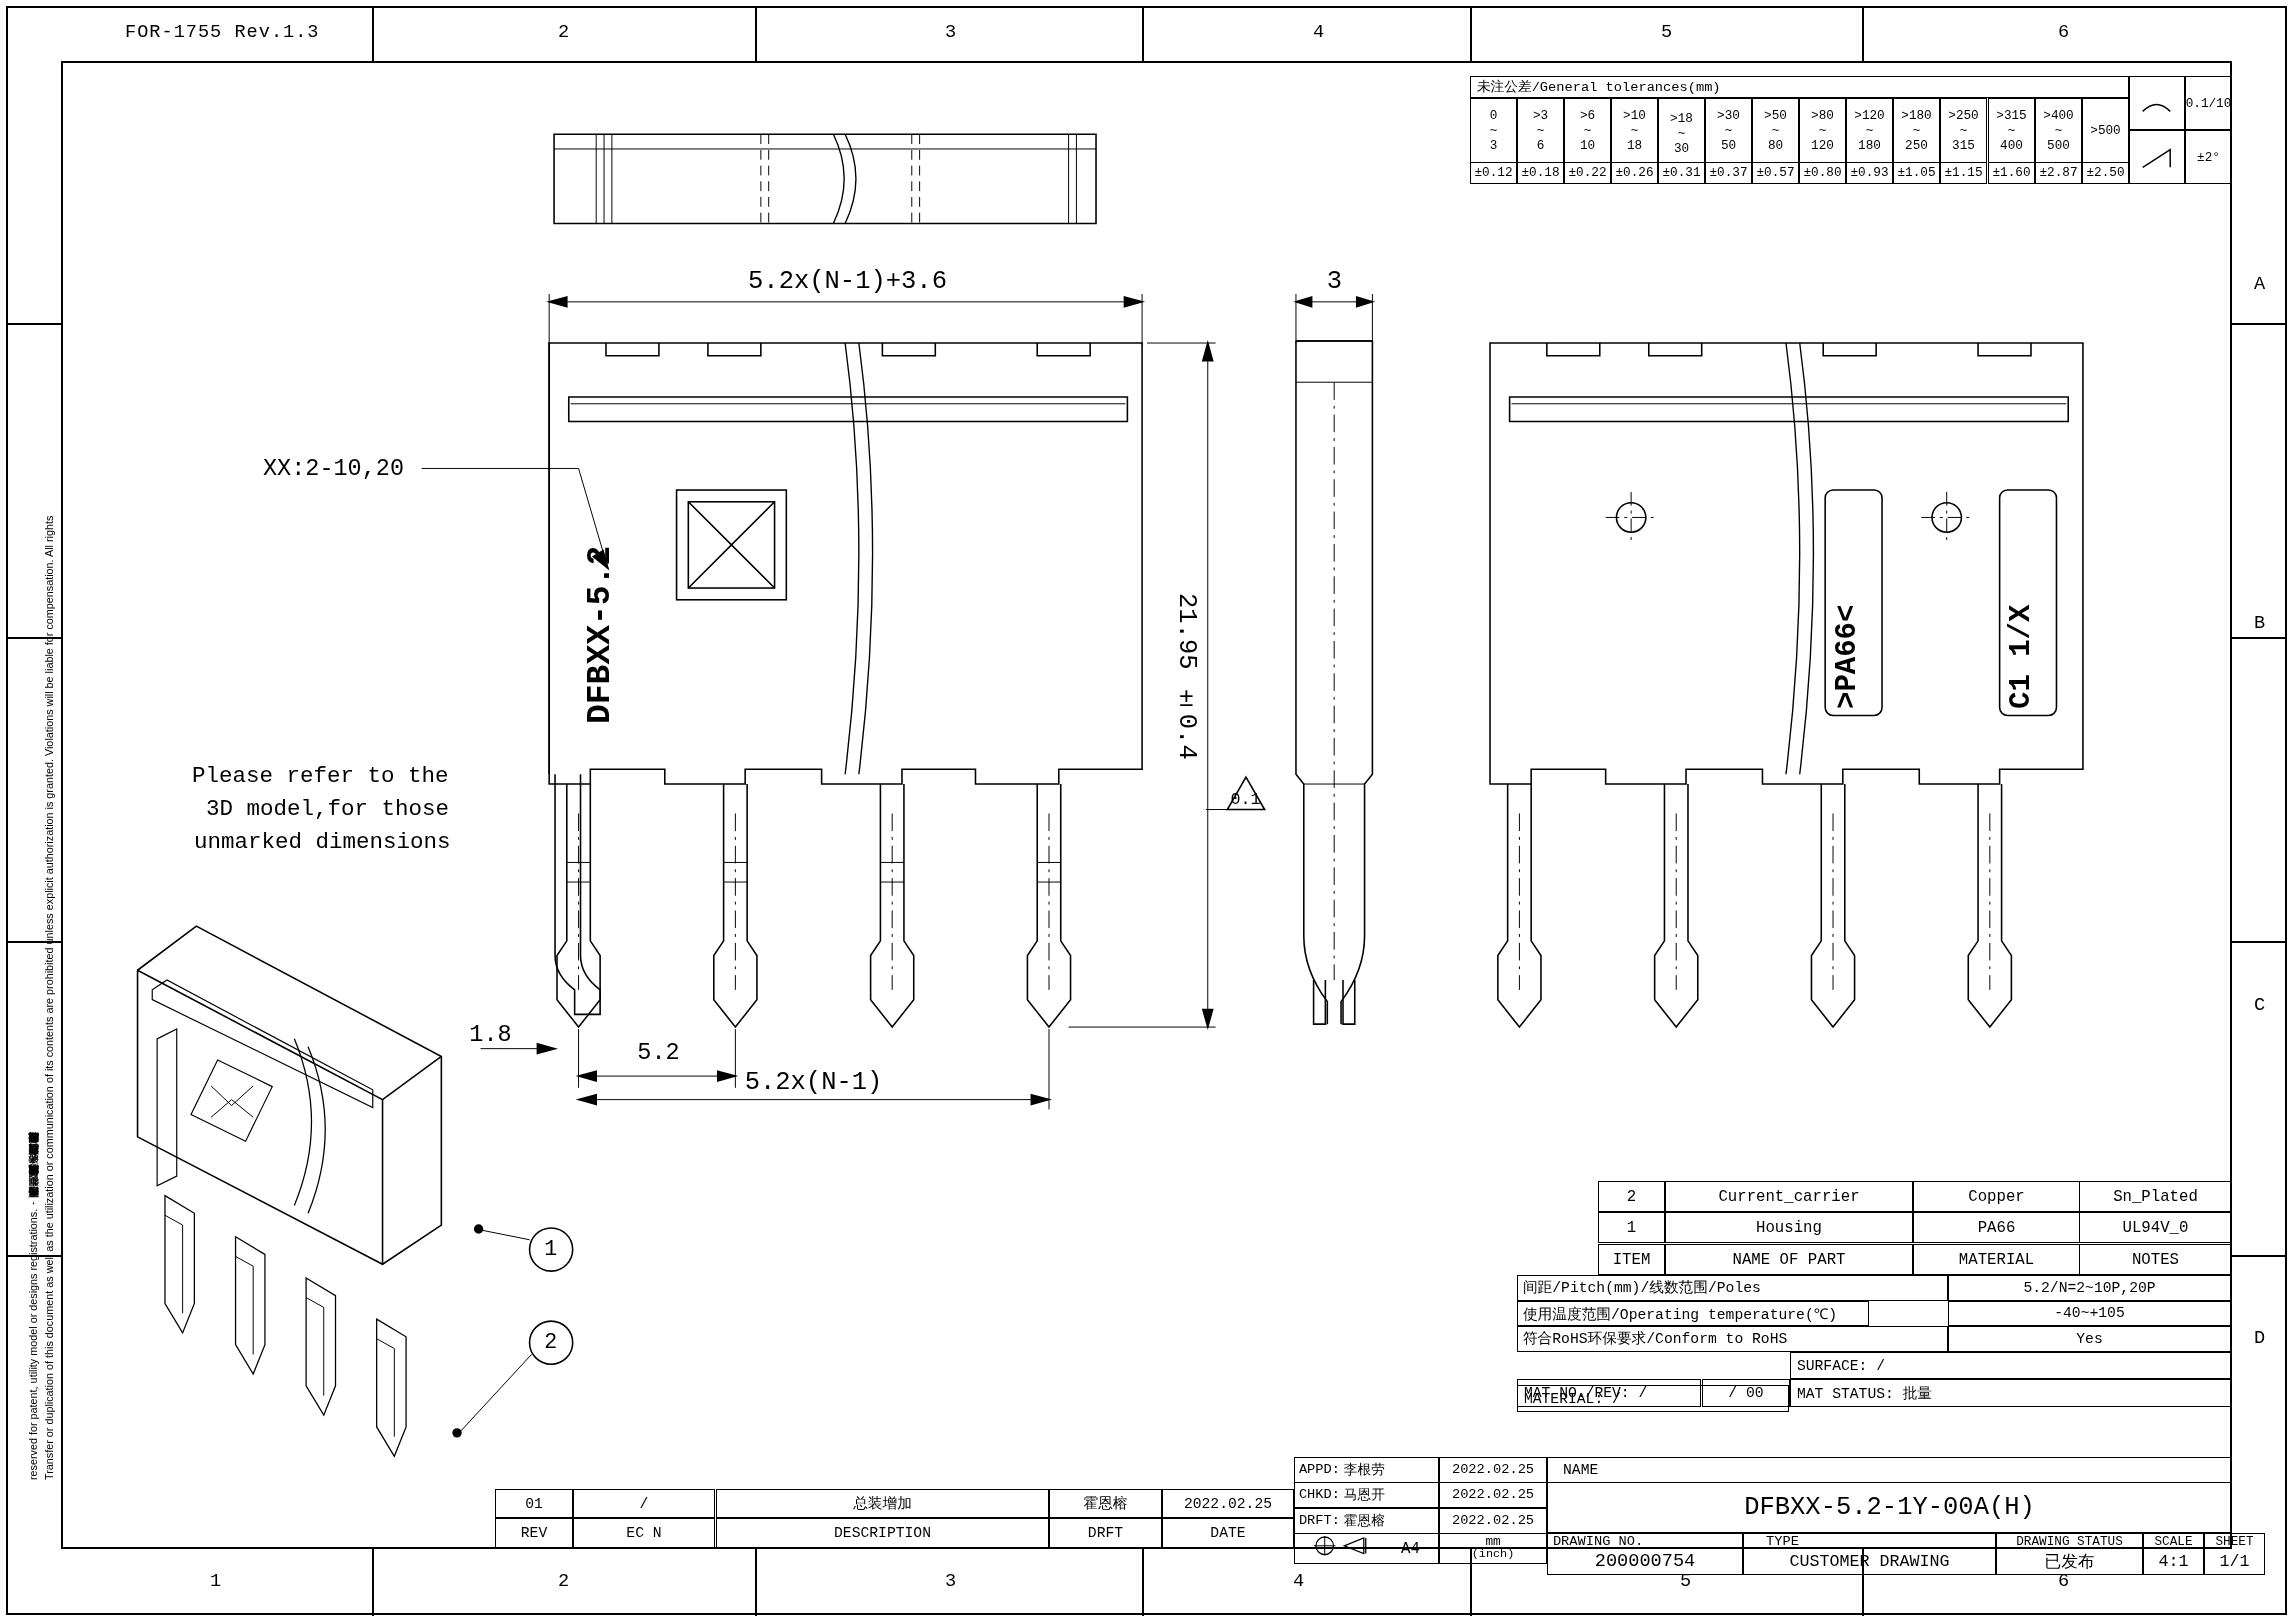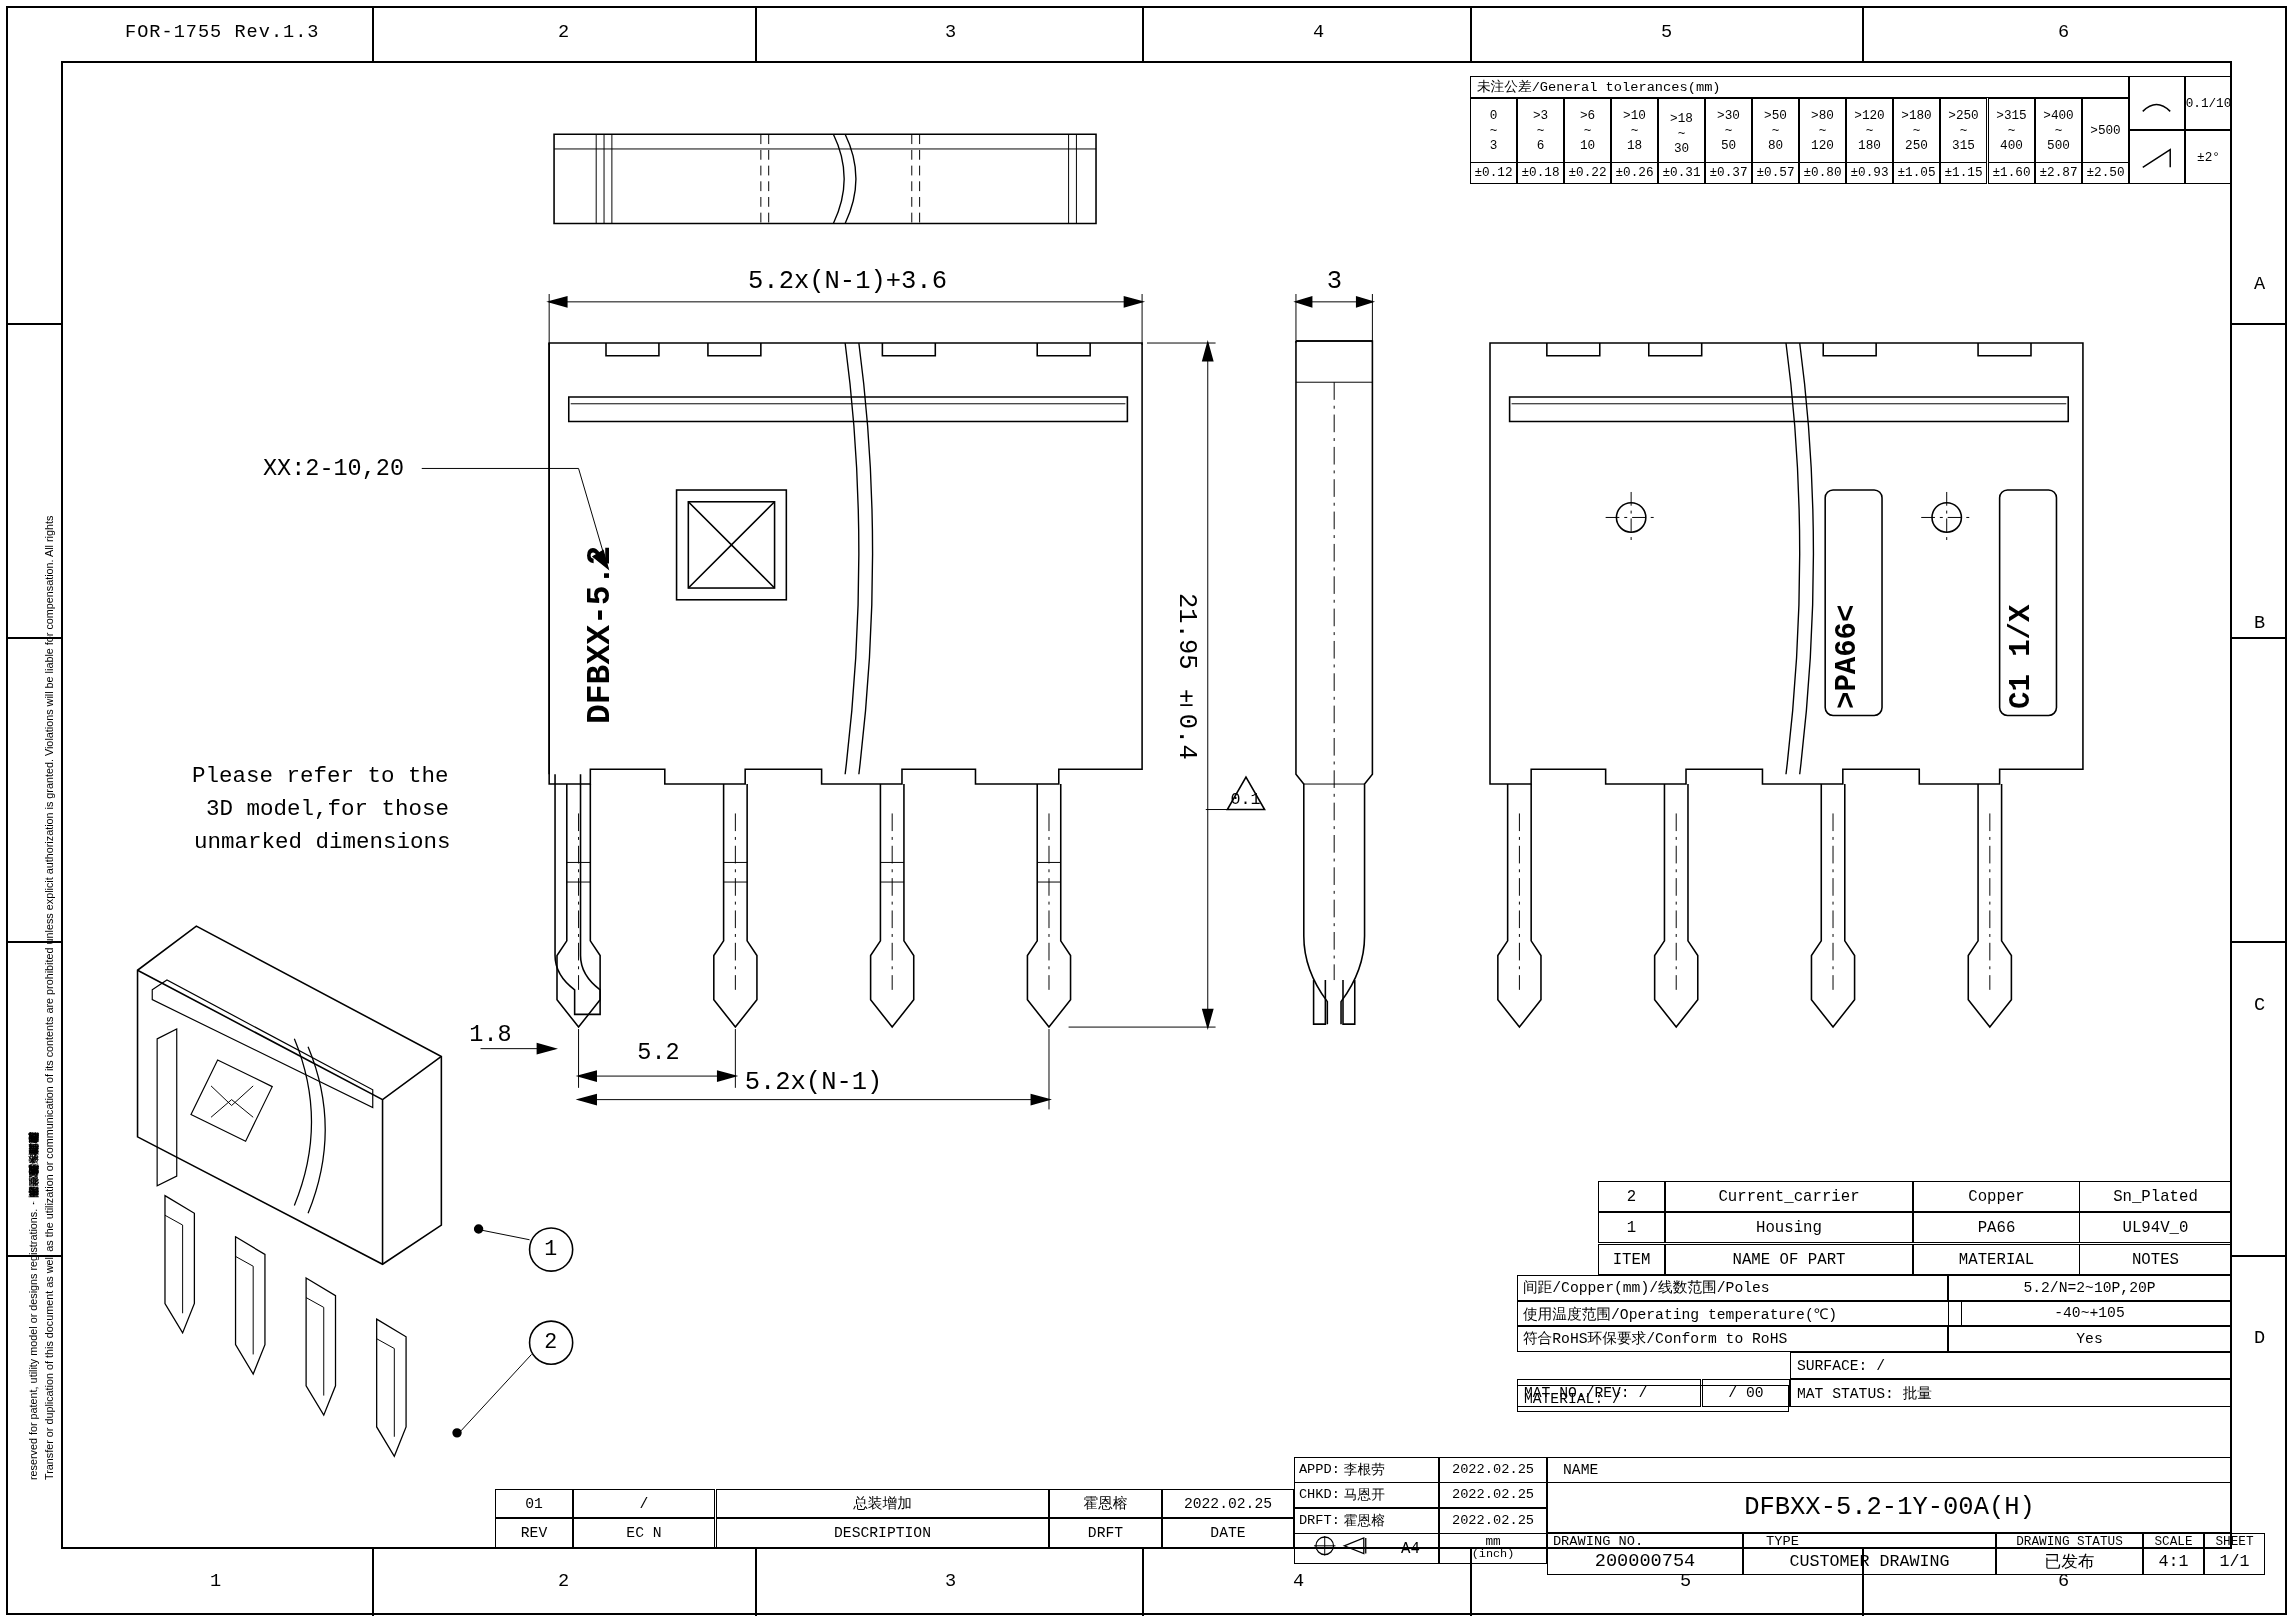--- a/index.html
+++ b/index.html
@@ -376,23 +376,23 @@
     <div class="bxt" style="left:315px;top:31px;width:167px;height:31px;font-size:15.7px;">PA66</div>
     <div class="bxt" style="left:481px;top:31px;width:153px;height:31px;font-size:15.7px;">UL94V_0</div>
 
     <div class="bxt" style="left:0;top:63px;width:67px;height:31px;font-size:15.7px;">ITEM</div>
     <div class="bxt" style="left:67px;top:63px;width:248px;height:31px;font-size:15.7px;">NAME OF PART</div>
     <div class="bxt" style="left:315px;top:63px;width:167px;height:31px;font-size:15.7px;">MATERIAL</div>
     <div class="bxt" style="left:481px;top:63px;width:153px;height:31px;font-size:15.7px;">NOTES</div>
   </div>
 
   <div class="abs" style="left:1517px;top:1275px;width:715px;height:76px;">
-    <div class="bxt" style="left:0;top:0;width:431px;height:25.5px;font-size:14.7px;justify-content:flex-start;padding-left:4.9px;">间距/Copper(mm)/线数范围/Poles</div>
+    <div class="bxt" style="left:0;top:0;width:431px;height:25.5px;font-size:14.7px;justify-content:flex-start;padding-left:4.9px;">间距/Pitch(mm)/线数范围/Poles</div>
     <div class="bxt" style="left:431px;top:0;width:283px;height:25.5px;font-size:14.7px;">5.2/N=2~10P,20P</div>
-    <div class="bxt" style="left:0;top:25.5px;width:445px;height:25.5px;font-size:14.7px;justify-content:flex-start;padding-left:4.9px;">使用温度范围/Operating temperature(℃)</div>
+    <div class="bxt" style="left:0;top:25.5px;width:352px;height:25.5px;font-size:14.7px;justify-content:flex-start;padding-left:4.9px;">使用温度范围/Operating temperature(℃)</div>
     <div class="bxt" style="left:431px;top:25.5px;width:283px;height:25.5px;font-size:14.7px;">-40~+105</div>
     <div class="bxt" style="left:0;top:51px;width:431px;height:25.5px;font-size:14.7px;justify-content:flex-start;padding-left:4.9px;">符合RoHS环保要求/Conform to RoHS</div>
     <div class="bxt" style="left:431px;top:51px;width:283px;height:25.5px;font-size:14.7px;">Yes</div>
   </div>
 
   <div class="abs" style="left:1294px;top:1352px;width:938px;height:197px;">
 
 
     <div class="bxt" style="left:223px;top:0;width:272px;height:27.4px;font-size:14.7px;justify-content:flex-start;padding-left:5.9px;margin-top:33px;">MATERIAL: /</div>
     <div class="bxt" style="left:496px;top:0;width:442px;height:27.4px;font-size:14.7px;justify-content:flex-start;padding-left:5.9px;">SURFACE: /</div>

